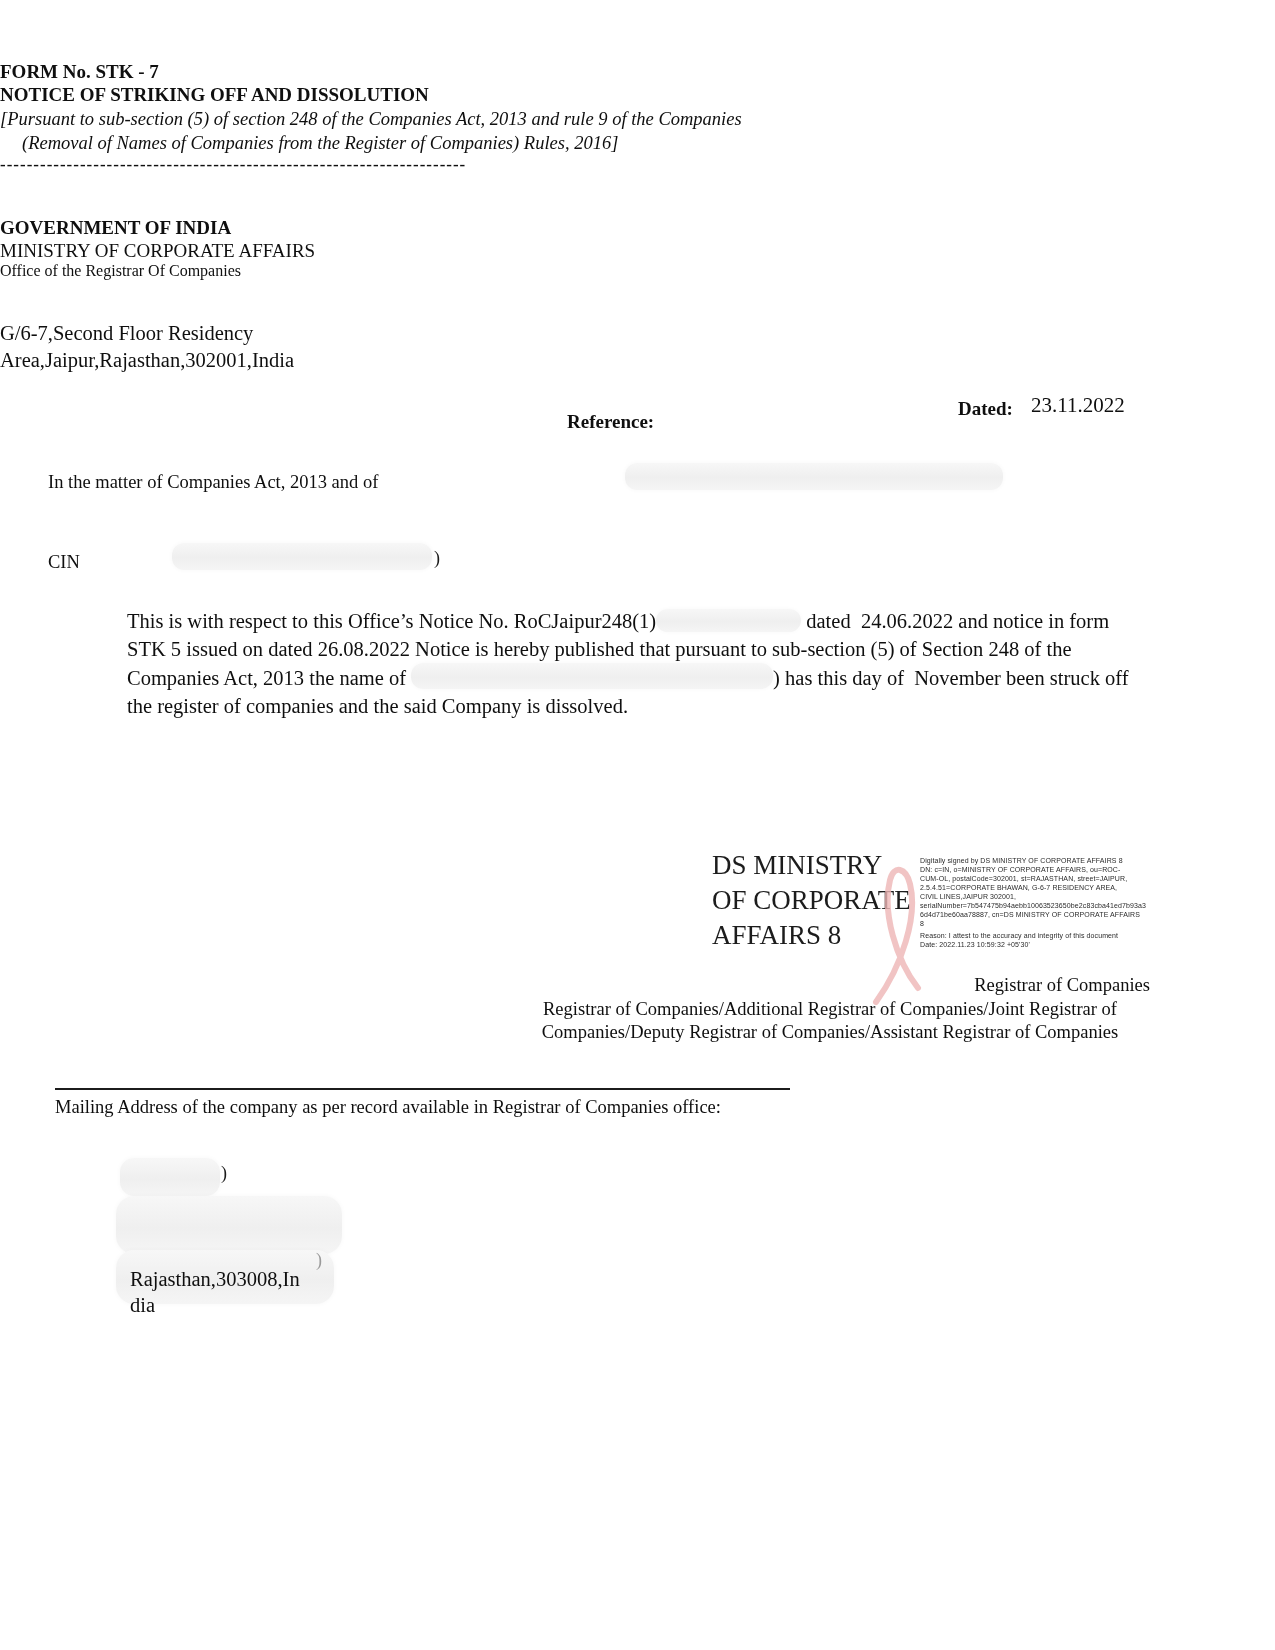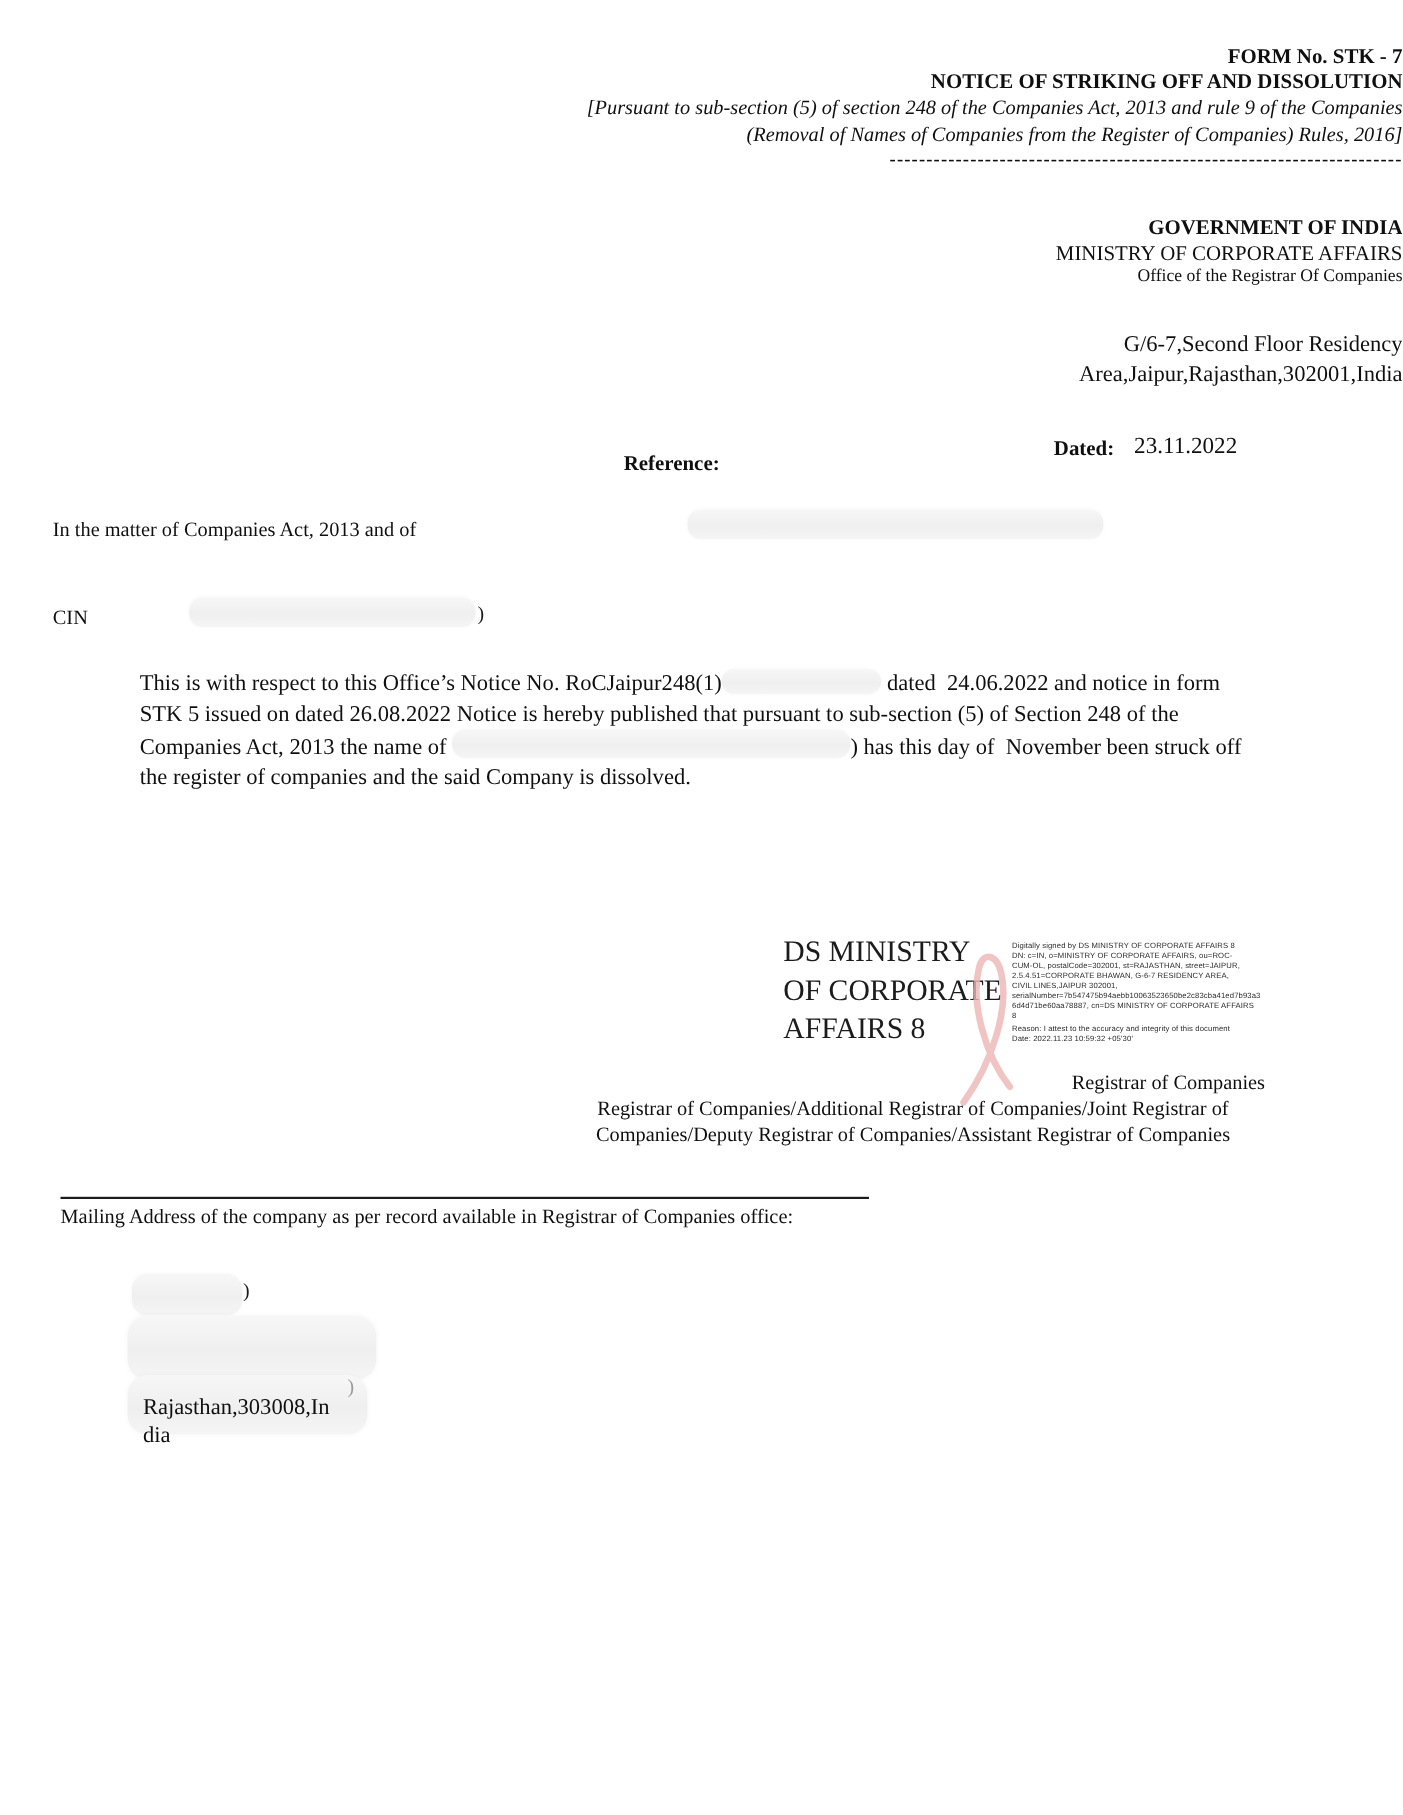--- a/index.html
+++ b/index.html
@@ -8,30 +8,30 @@
     position: relative;
     width: 1275px;
     height: 1650px;
     margin: 0 auto;
     background: #ffffff;
     color: #0f0f0f;
     font-family: "Liberation Serif", serif;
     overflow: hidden;
   }
   .abs { position: absolute; }
-  .center { left: 0; width: 100%; text-align: right; }
+  .center { left: 0; width: 100%; text-align: left; margin-top: 20px; }
   .b { font-weight: bold; }
   .i { font-style: italic; }
 
   .hdr-line { font-size: 19px; line-height: 23px; }
   .hdr-italic { font-size: 18.5px; line-height: 23px; }
   .hdr-divider { font-size: 17px; font-weight: bold; letter-spacing: 1px; }
 
   .gov { font-size: 19px; line-height: 23px; }
-  .office-addr { font-size: 20.5px; line-height: 27px; padding-left: 47px; }
+  .office-addr { font-size: 20.5px; line-height: 27px; }
 
   .label-b { font-size: 19px; font-weight: bold; }
   .dated-val { font-size: 21px; }
 
   .body-text { font-size: 20.5px; line-height: 27.5px; }
   .para { white-space: pre-wrap; }
 
   .redact {
     background: linear-gradient(180deg, #f7f7f7, #efefef 55%, #f5f5f5);
     border-radius: 12px;

